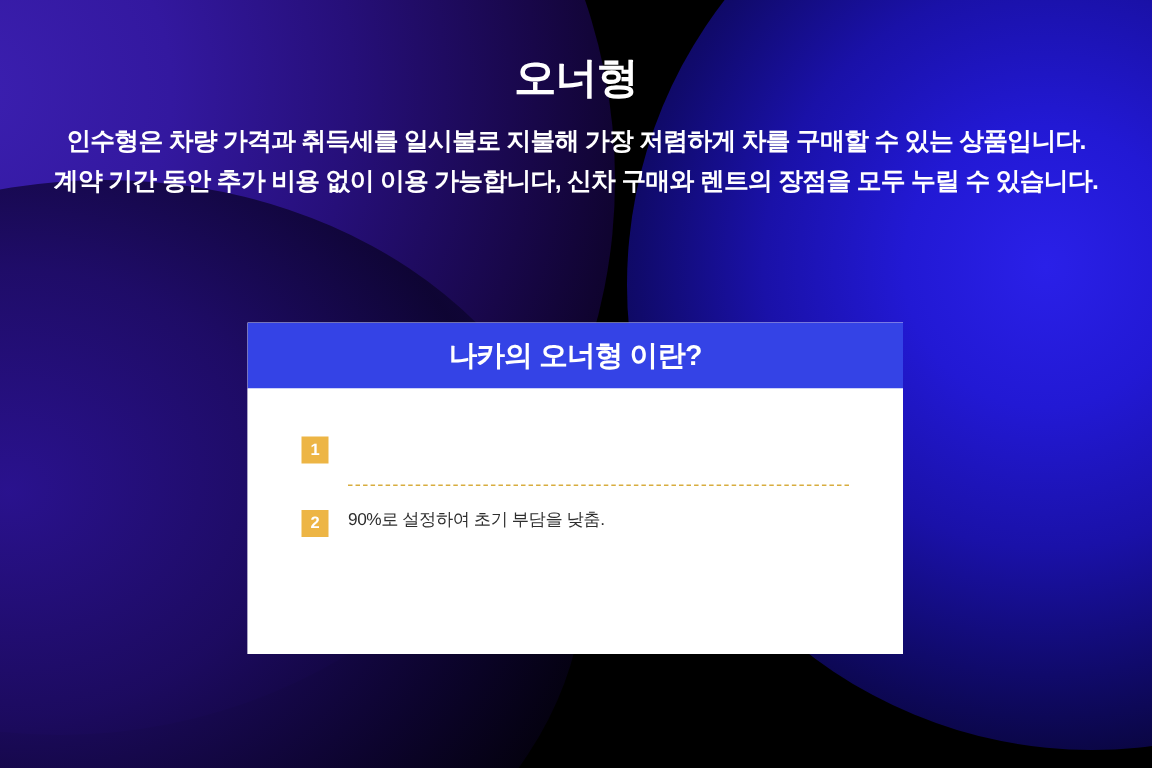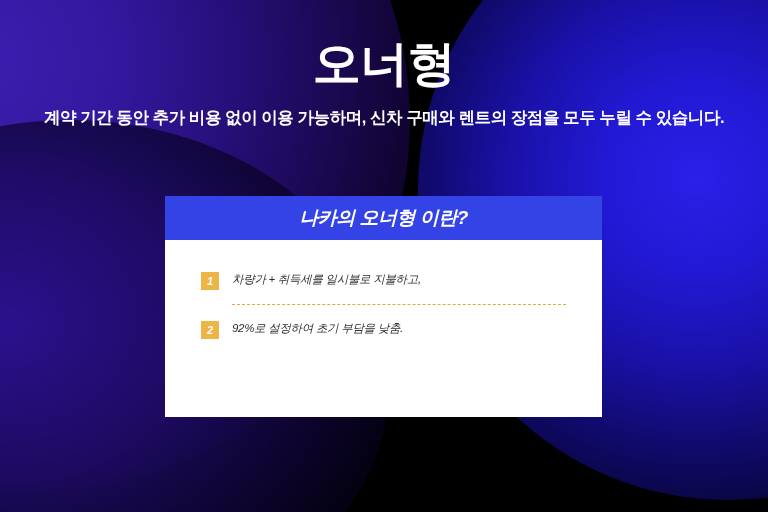--- a/index.html
+++ b/index.html
@@ -73,47 +73,46 @@
     position: absolute;
     left: 0;
     top: 0;
     width: 768px;
     text-align: center;
     z-index: 3;
   }
   .hero-title {
     margin: 0;
     padding-top: 36px;
-    font-size: 48px;
+    font-size: 28px;
     line-height: 1.15;
     font-weight: 700;
     color: #ffffff;
     letter-spacing: -0.5px;
   }
   .hero-sub {
     margin: 0;
     padding-top: 13px;
     font-size: 16.5px;
     line-height: 1.62;
     font-weight: 700;
     color: #ffffff;
     letter-spacing: -0.45px;
   }
   .hero-sub .line { display: block; white-space: nowrap; }
 
   
   .card {
     position: absolute;
     left: 165px;
-    top: 196px;
+    top: 215px;
     width: 437px;
     z-index: 4;
     background: #ffffff;
     overflow: hidden;
-    font-style: italic;
   }
   .card-header {
     height: 44px;
     background: #3443e6;
     display: flex;
     align-items: center;
     justify-content: center;
   }
   .card-header-title {
     font-size: 19px;
@@ -166,42 +165,42 @@
 
 <div id="stage">
 
   <div class="glow glow-violet"></div>
   <div class="glow glow-blue"></div>
   <div class="glow glow-haze"></div>
 
   <div class="hero">
     <h1 class="hero-title">오너형</h1>
     <p class="hero-sub">
-      <span class="line">계약 기간 동안 추가 비용 없이 이용 가능하며, 신차 구매와 렌트의 장점을 모두 누릴 수 있습니다.</span>
+      <span class="line">인수형은 차량 가격과 취득세를 일시불로 지불해 가장 저렴하게 차를 구매할 수 있는 상품입니다.</span>
+      <span class="line">계약 기간 동안 추가 비용 없이 이용 가능합니다, 신차 구매와 렌트의 장점을 모두 누릴 수 있습니다.</span>
     </p>
   </div>
 
   <div class="card">
     <div class="card-header">
       <span class="card-header-title">나카의 오너형 이란?</span>
     </div>
     <div class="card-body">
 
       <div class="bullet-row">
         <span class="bullet-badge">1</span>
         <span class="bullet-text">
-          <span class="line">차량가 + 취득세를 일시불로 지불하고,</span>
         </span>
       </div>
 
       <hr class="divider">
 
       <div class="bullet-row">
         <span class="bullet-badge">2</span>
         <span class="bullet-text">
-          <span class="line">92%로 설정하여 초기 부담을 낮춤.</span>
+          <span class="line">90%로 설정하여 초기 부담을 낮춤.</span>
         </span>
       </div>
 
     </div>
   </div>
 
 </div>
 
 </body></html>

